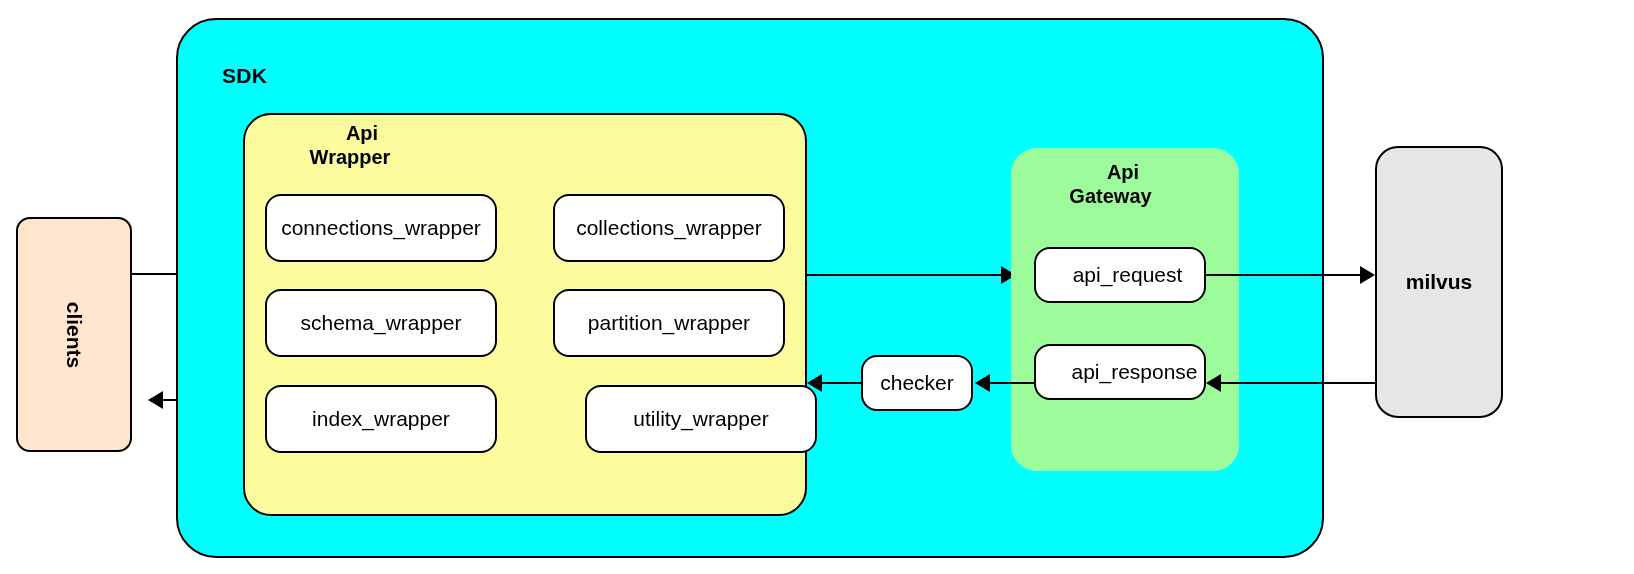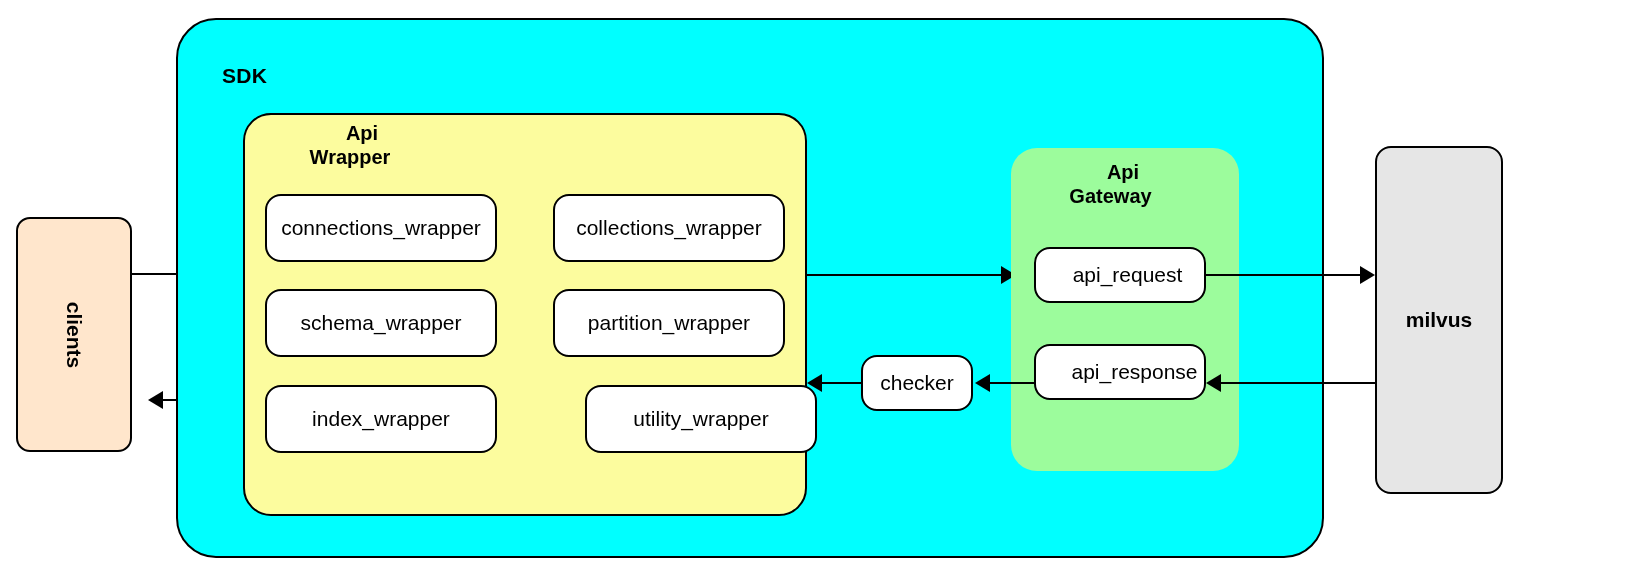--- a/index.html
+++ b/index.html
@@ -122,24 +122,24 @@
     color: #000000;
     transform: rotate(90deg);
     white-space: nowrap;
   }
 
   
   .milvus-box {
     left: 1375px;
     top: 146px;
     width: 128px;
-    height: 348px;
+    height: 272px;
     background: #E6E6E6;
     border: 2px solid #000000;
-    border-radius: 16px;
+    border-radius: 23px;
   }
   .milvus-label {
     font-size: 21px;
     font-weight: bold;
     color: #000000;
   }
 
   
   .checker-box {
     left: 861px;

